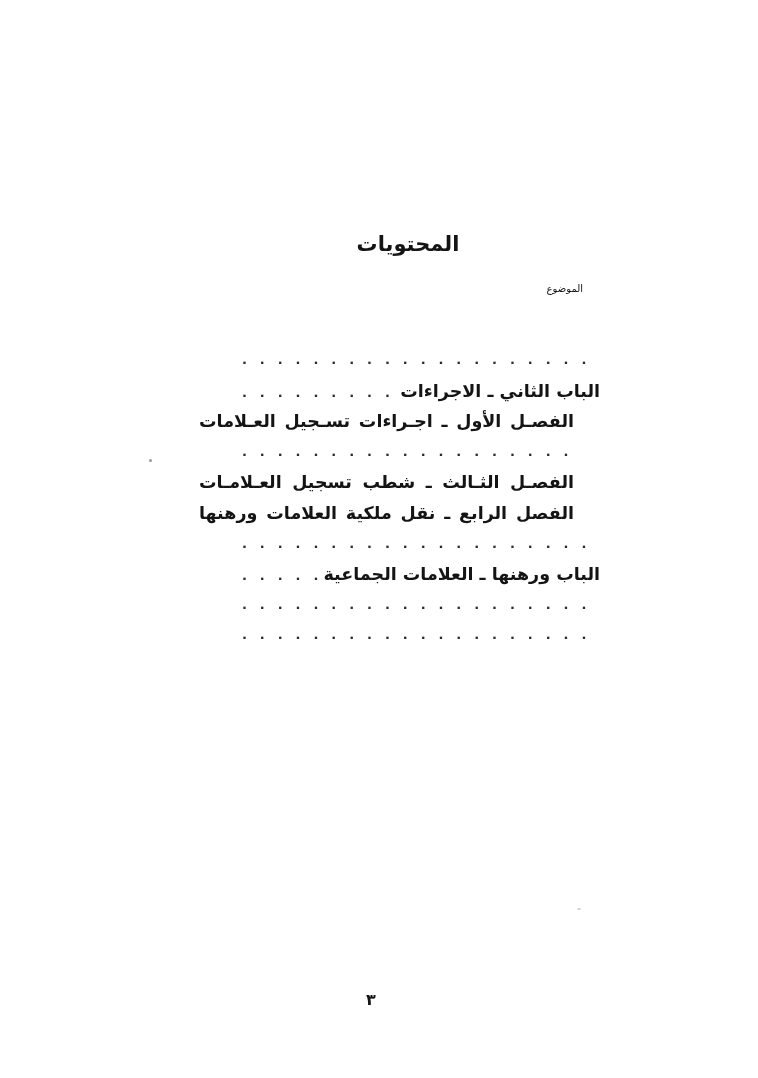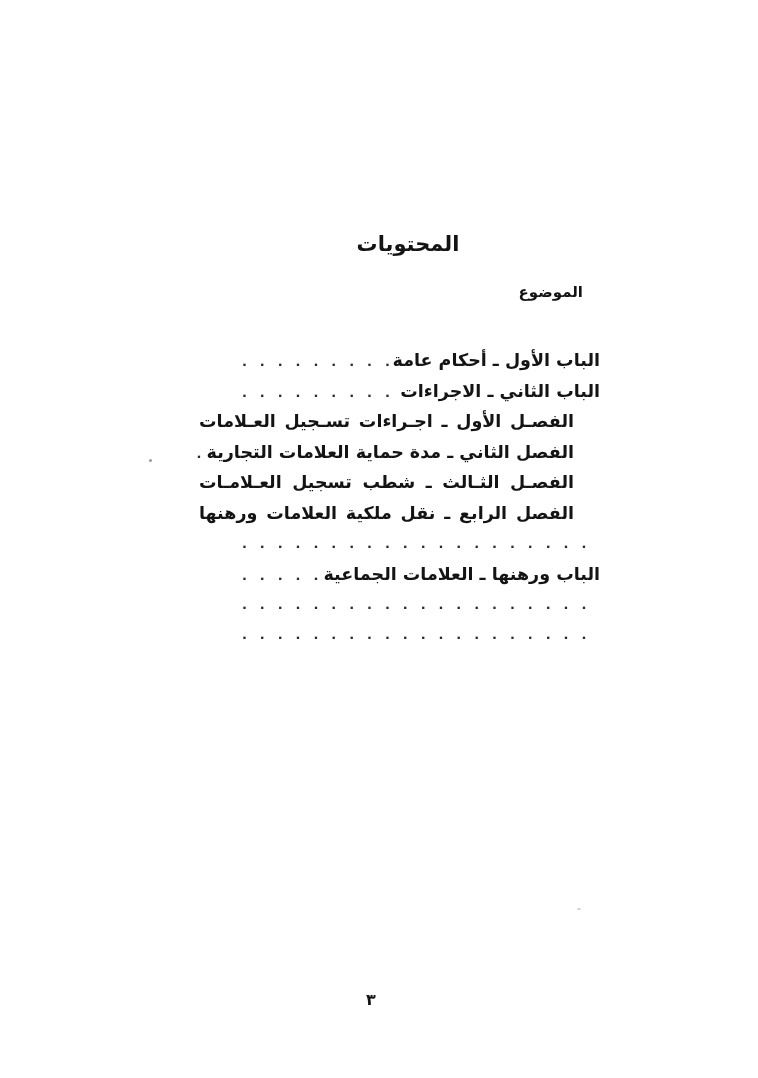--- a/index.html
+++ b/index.html
@@ -17,22 +17,22 @@
     top:224px;left:318px;width:180px;
     text-align:center;
     font-size:21px;
     font-weight:bold;
     letter-spacing:0.5px;
     margin-top:8px;
   }
   .subject-label{
     position:absolute;
     top:283px;right:175px;
-    font-size:15px;
-    font-weight:700;
+    font-size:10px;
+    font-weight:400;
   }
   .toc{
     position:absolute;
     top:345px;left:165px;width:435px;
     direction:rtl;
   }
   .toc-row{
     display:flex;
     align-items:baseline;
     height:30.6px;
@@ -83,30 +83,28 @@
 <body>
 
 <div class="page">
 
   <div class="doc-title">المحتويات</div>
 
   <div class="subject-label">الموضوع</div>
 
   <div class="toc" id="toc-list" dir="rtl">
       <div class="toc-row bab">
-        <span class="entry-text">الباب الأول ـ أحكام عامة</span>
         <span class="leader">. . . . . . . . . . . . . . . . . . . . . . . . . . . . . . . . . . . . . . . . . . . . . . . . . . . . . . . . . . . .</span>
       </div>
       <div class="toc-row bab">
         <span class="entry-text">الباب الثاني ـ الاجراءات</span>
         <span class="leader">. . . . . . . . . . . . . . . . . . . . . . . . . . . . . . . . . . . . . . . . . . . . . . . . . . . . . . . . . . . .</span>
       </div>
       <div class="toc-row fasl wrap"><span class="entry-text">الفصـل الأول ـ اجـراءات تسـجيل العـلامات التجارية</span></div>
       <div class="toc-row fasl">
-        <span class="entry-text">الفصل الثاني ـ مدة حماية العلامات التجارية</span>
         <span class="leader">. . . . . . . . . . . . . . . . . . . . . . . . . . . . . . . . . . . . . . . . . . . . . . . . . . . . . . . . . . . .</span>
       </div>
       <div class="toc-row fasl wrap"><span class="entry-text">الفصـل الثـالث ـ شطب تسجيل العـلامـات التجـارية</span></div>
       <div class="toc-row fasl wrap"><span class="entry-text">الفصل الرابع ـ نقل ملكية العلامات ورهنها والحجز عليها</span></div>
       <div class="toc-row bab">
         <span class="leader">. . . . . . . . . . . . . . . . . . . . . . . . . . . . . . . . . . . . . . . . . . . . . . . . . . . . . . . . . . . .</span>
       </div>
       <div class="toc-row bab">
         <span class="entry-text">الباب ورهنها ـ العلامات الجماعية</span>
         <span class="leader">. . . . . . . . . . . . . . . . . . . . . . . . . . . . . . . . . . . . . . . . . . . . . . . . . . . . . . . . . . . .</span>

